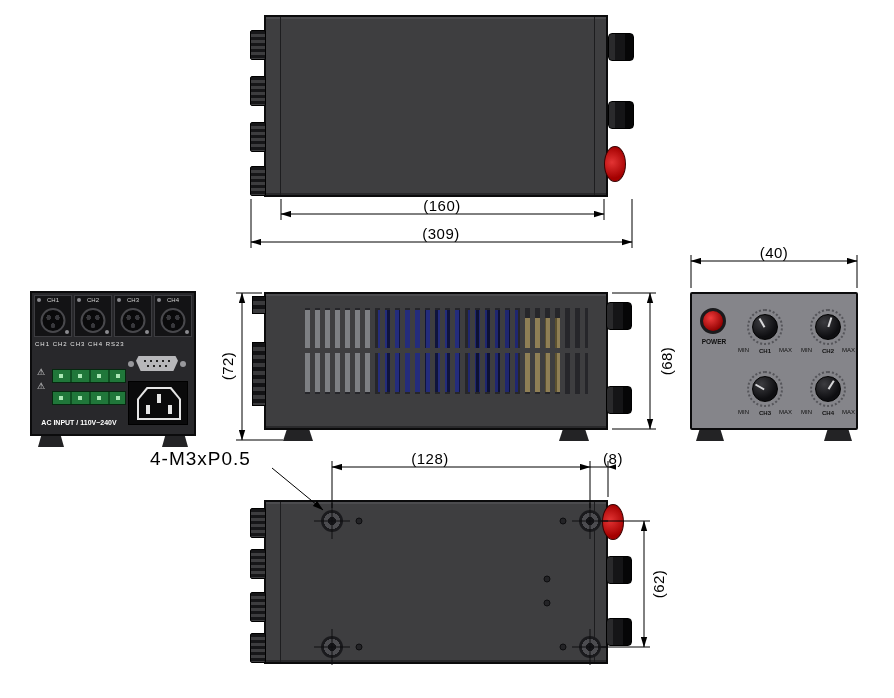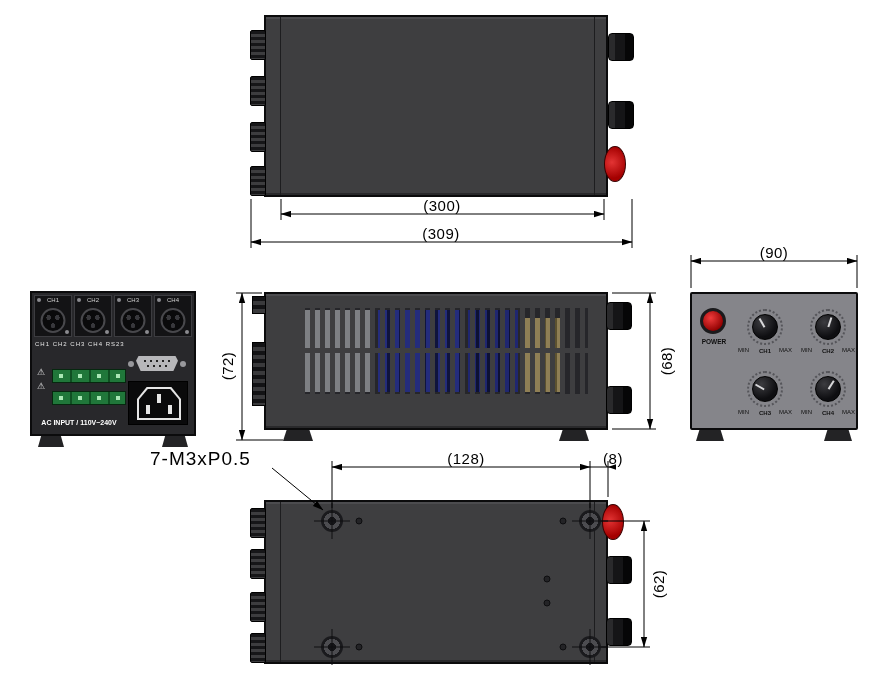--- a/index.html
+++ b/index.html
@@ -249,23 +249,23 @@
     <path d="M608,467 L616,464.3 L616,469.7 Z" fill="#000"></path>
     <g stroke="#0e0e10" stroke-width="1">
       <path d="M314,521 H350 M332,503 V539"></path>
       <path d="M572,521 H608 M590,503 V539"></path>
       <path d="M314,647 H350 M332,629 V665"></path>
       <path d="M572,647 H608 M590,629 V665"></path>
     </g>
     <line x1="272" y1="468" x2="323" y2="510" stroke="#000" stroke-width="1" marker-end="url(#ar)"></line>
   </svg>
 
-  <div class="dim-label" style="left:442px;top:197px">(300)</div>
+  <div class="dim-label" style="left:442px;top:197px">(160)</div>
   <div class="dim-label" style="left:441px;top:225px">(309)</div>
-  <div class="dim-label" style="left:774px;top:244px">(90)</div>
+  <div class="dim-label" style="left:774px;top:244px">(40)</div>
   <div class="dim-label rot" style="left:227px;top:366px">(72)</div>
   <div class="dim-label rot" style="left:666px;top:361px">(68)</div>
-  <div class="dim-label" style="left:466px;top:450px">(128)</div>
+  <div class="dim-label" style="left:430px;top:450px">(128)</div>
   <div class="dim-label" style="left:613px;top:450px">(8)</div>
   <div class="dim-label rot" style="left:658px;top:584px">(62)</div>
-  <div class="callout" style="left:150px;top:448px">7-M3xP0.5</div>
+  <div class="callout" style="left:150px;top:448px">4-M3xP0.5</div>
 
 </div>
 
 </body></html>

